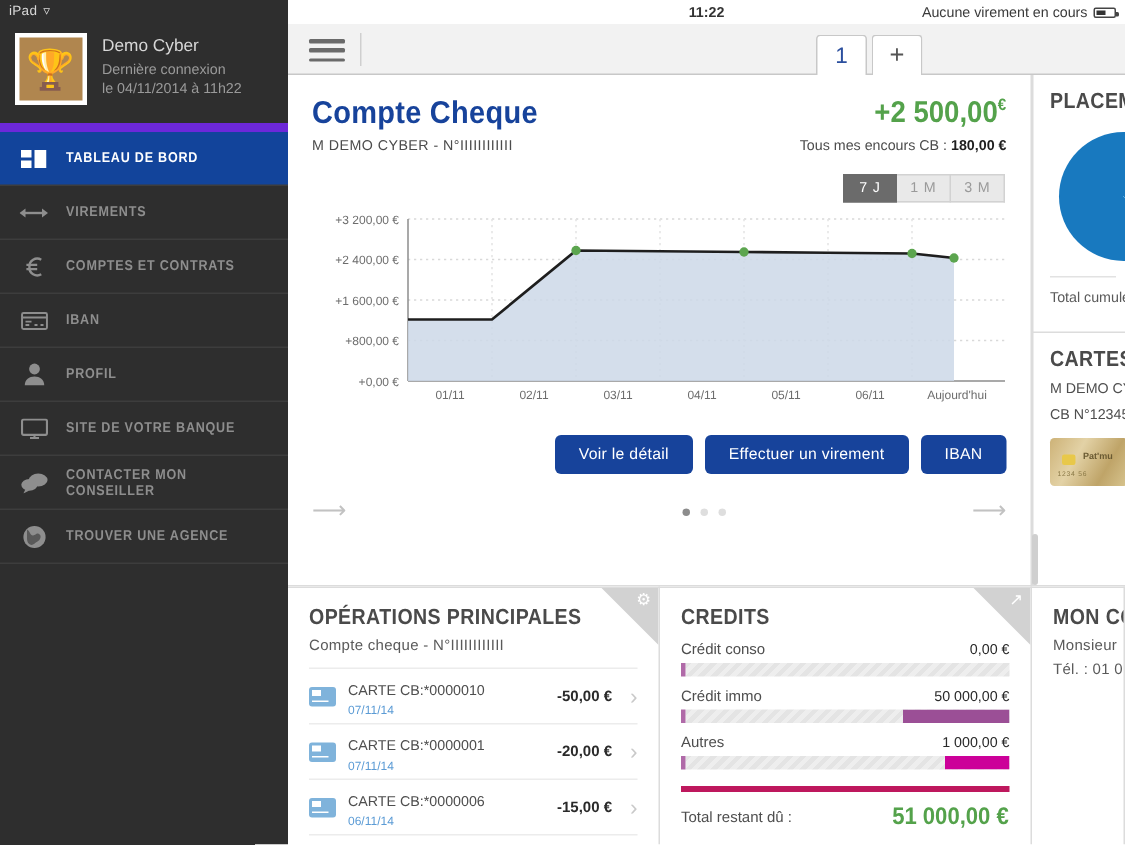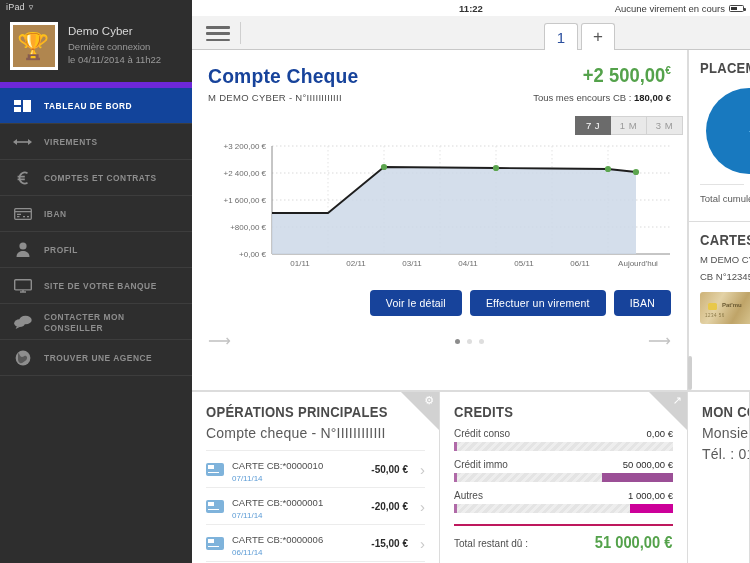--- a/index.html
+++ b/index.html
@@ -112,21 +112,21 @@
   }
   .acct-sub { font-size: 9.5px; color:#4c4c4c; margin-top:4px; letter-spacing:.3px; }
   .bal-amount {
     font-size: 20px; color:#54a24b; font-weight:bold; text-align:right;
     transform: scaleX(.92); transform-origin:right center;
   }
   .bal-amount sup { font-size:11px; vertical-align:super; }
   .bal-sub { font-size:9.5px; color:#4c4c4c; text-align:right; margin-top:5px; }
   .bal-sub b { color:#1e1e1e; }
 
-  .ranges { position:absolute; right:4px; top:66px; display:flex;padding-left:40px; }
+  .ranges { position:absolute; right:17px; top:66px; display:flex;padding-left:40px; }
   .range {
     width: 36px; height: 19px; font-size:9.5px;
     display:flex; align-items:center; justify-content:center;
     background:#e9e9e9; color:#9a9a9a; border:1px solid #d2d2d2;
     border-left:none; cursor:pointer; letter-spacing:.5px;
   }
   .range:first-child { border-left:1px solid #d2d2d2; }
   .range.active { background:#6b6b6b; color:#ffffff; border-color:#6b6b6b; }
 
   .chartwrap { position:absolute; left:16px; top:92px; width:464px; height:130px; }
@@ -154,21 +154,21 @@
     border-right:1px solid #dcdcdc; border-top:1px solid #dcdcdc;
   }
   .p-ops { left:192px; top:391px; width:248px; height:172px; padding:12px 14px 0 14px; }
   .p-cred { left:440px; top:391px; width:248px; height:172px; padding:12px 14px 0 14px; }
   .p-cons { left:688px; top:391px; width:62px; height:172px; padding:12px 14px 0 14px; }
 
   .p-title {
     font-size:14.5px; color:#4a4a4a; font-weight:bold; letter-spacing:.3px;
     transform: scaleX(.9); transform-origin:left center; white-space:nowrap;
   }
-  .p-sub { font-size:14px; color:#5a5a5a; margin-top:5px; letter-spacing:.2px;
+  .p-sub { font-size:10px; color:#5a5a5a; margin-top:5px; letter-spacing:.2px;
            white-space:nowrap; }
 
   .corner { position:absolute; right:0; top:0; width:38px; height:38px; }
   .corner::before {
     content:""; position:absolute; right:0; top:0;
     border-style:solid; border-width:0 38px 38px 0;
     border-color: transparent #d2d2d2 transparent transparent;
   }
   .corner span { position:absolute; right:5px; top:3px; color:#ffffff;
                  font-size:11px; line-height:1; }
@@ -196,21 +196,21 @@
   .cr-name { font-size:10px; color:#4e4e4e; }
   .cr-val { font-size:9.5px; color:#2a2a2a; }
   .cr-bar {
     height:9px; margin-top:3px; background:
       repeating-linear-gradient(135deg,#e4e4e4 0 3px,#eeeeee 3px 6px);
     border-left:3px solid #b06aa8; position:relative; overflow:hidden;
   }
   .cr-fill { position:absolute; right:0; top:0; bottom:0; }
   .cr-total {
     display:flex; justify-content:space-between; align-items:center;
-    margin-top:11px; padding-top:8px; border-top:2px solid #be185d;
+    margin-top:11px; padding-top:8px; border-top:4px solid #be185d;
   }
   .cr-total-lbl { font-size:10px; color:#4e4e4e; }
   .cr-total-val { font-size:16px; color:#54a24b; font-weight:bold;
                   transform:scaleX(.92); transform-origin:right center; }
 
   
   .rcol { position:absolute; left:688px; top:50px; width:62px; height:341px;
           background:#ffffff; }
   .r-panel { position:absolute; left:0; width:62px; background:#ffffff;
              border-bottom:1px solid #dcdcdc; padding:10px 0 0 12px;

